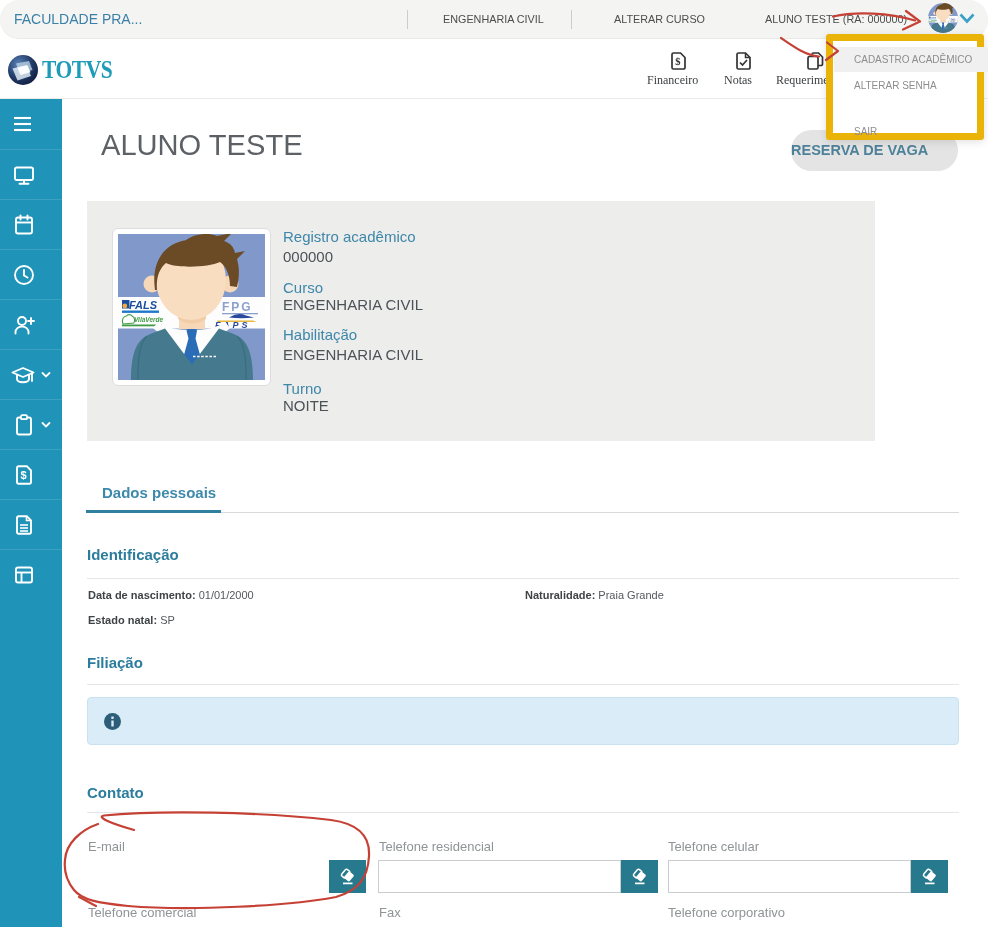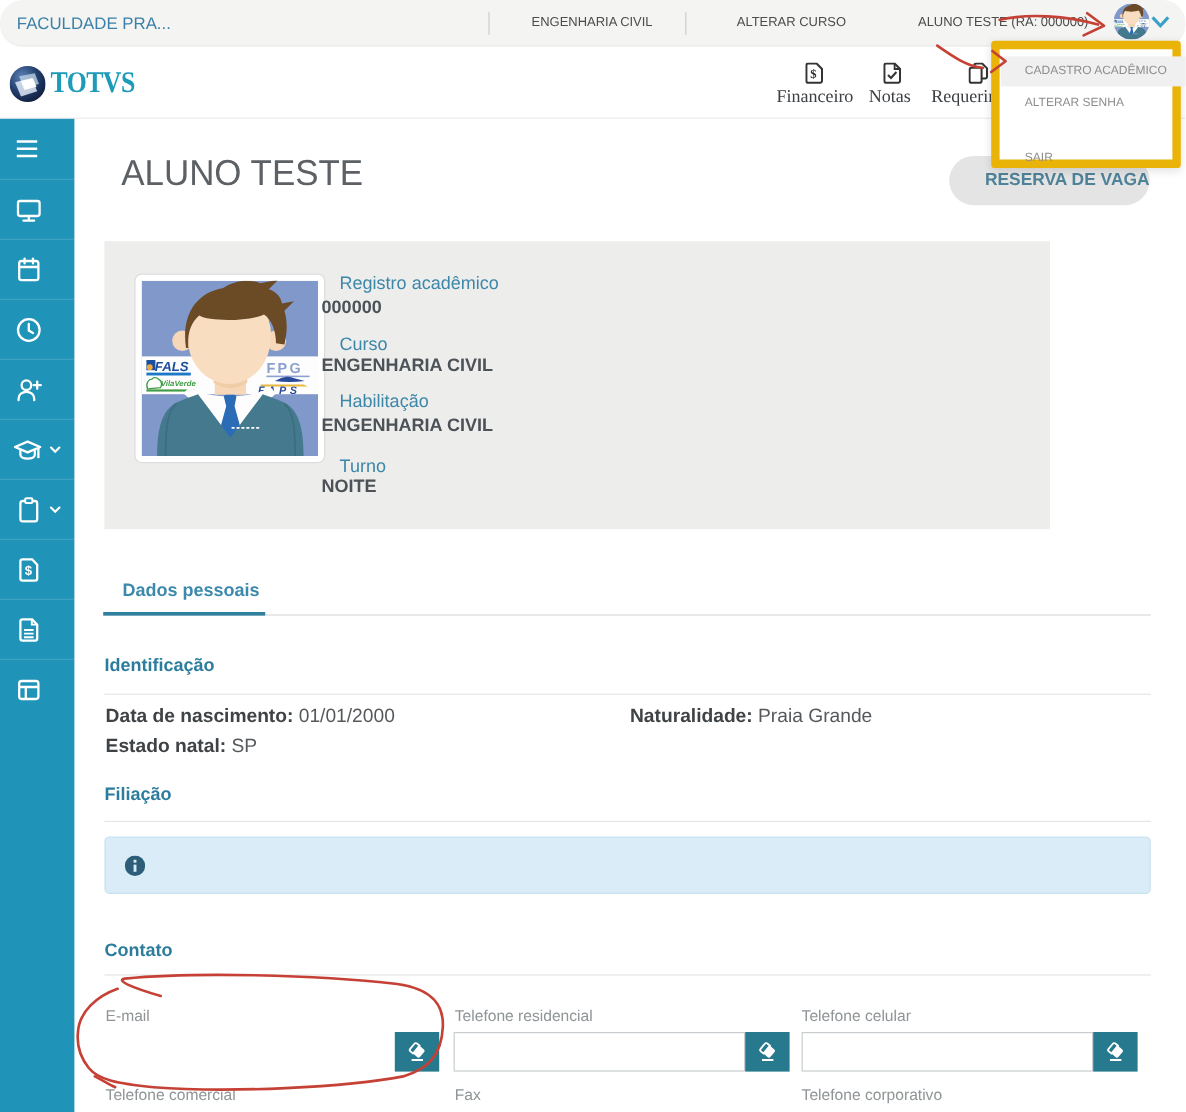--- a/index.html
+++ b/index.html
@@ -13,47 +13,47 @@
 #fac { position:absolute; left:14px; top:0; line-height:39px; font-size:14px; color:#3a80a8; }
 .tsep { position:absolute; top:10px; width:1px; height:19px; background:#cccccc; }
 .ttxt { position:absolute; top:0; line-height:39px; font-size:10.8px; color:#4c4c4c; letter-spacing:0; }
 
 
 #header { position:absolute; left:0; top:40px; width:988px; height:59px;
   background:#fff; border-bottom:1px solid #ececec;font-family:Liberation Serif, serif; }
 #totvstxt { position:absolute; left:42px; top:16px; font-size:25px; font-weight:bold;
   color:#1d9bb8; letter-spacing:-.5px; transform:scaleX(.86); transform-origin:left; }
 .hicon { position:absolute; top:12px; }
-.hlabel { position:absolute; top:33px; font-size:15px; color:#3c4043; white-space:nowrap; }
+.hlabel { position:absolute; top:33px; font-size:12px; color:#3c4043; white-space:nowrap; }
 
 
 #sidebar { position:absolute; left:0; top:99px; width:62px; height:828px; background:#2094b8; }
 .sitem { position:relative; width:62px; height:50px; border-top:1px solid rgba(255,255,255,.13); }
 .sitem:first-child { border-top:none; }
 .sitem svg { position:absolute; left:13px; top:14px; }
 .sitem svg.schev { left:41px; top:21px; }
 
 
 #title { position:absolute; left:101px; top:128px; font-size:30px; color:#5d6166; letter-spacing:0; transform:scaleX(.97); transform-origin:left; }
 #reserva { position:absolute; left:791px; top:130px; width:167px; height:41px; border-radius:21px;
   background:#e4e4e4; color:#4e8299; font-size:14.5px; font-weight:bold; letter-spacing:0;
-  text-align:right; line-height:41px; }
+  text-align:left; line-height:41px; }
 #panel { position:absolute; left:87px; top:201px; width:788px; height:240px; background:#ededec; }
 #photocard { position:absolute; left:25px; top:27px; width:159px; height:158px; background:#fff;
   border:1px solid #ddd; border-radius:6px; padding:5px; }
 .plabel { position:absolute; left:196px; font-size:15px; color:#3d87a9; white-space:nowrap; }
-.pvalue { position:absolute; left:181px; font-size:15px; color:#4c5257; white-space:nowrap;font-weight:bold; }
+.pvalue { position:absolute; left:196px; font-size:15px; color:#4c5257; white-space:nowrap; }
 
 
 #tabname { position:absolute; left:102px; top:484px; font-size:15px; font-weight:bold; color:#3d89ac; }
 #tabline { position:absolute; left:86px; top:512px; width:873px; height:1px; background:#d9d9d9; }
 #tabsel  { position:absolute; left:86px; top:510px; width:135px; height:3px; background:#2f7f9f; }
 .shead { position:absolute; left:87px; font-size:15px; font-weight:bold; color:#2c7d9d; }
 .hr { position:absolute; left:87px; width:872px; height:1px; background:#e5e5e5; }
-.brow { position:absolute; font-size:16px; color:#55595c; white-space:nowrap; }
+.brow { position:absolute; font-size:11px; color:#55595c; white-space:nowrap; }
 .brow b { color:#3f4346; }
 
 
 #alert { position:absolute; left:87px; top:697px; width:872px; height:48px;
   background:#d9ecf7; border:1px solid #c8e2ef; border-radius:4px; }
 #alerttxt { position:absolute; left:38px; top:0; line-height:46px; font-size:15px; color:#537a8e; }
 
 
 .flabel { position:absolute; font-size:13px; color:#8f9496; white-space:nowrap; }
 .fgroup { position:absolute; top:860px; height:33px; }

